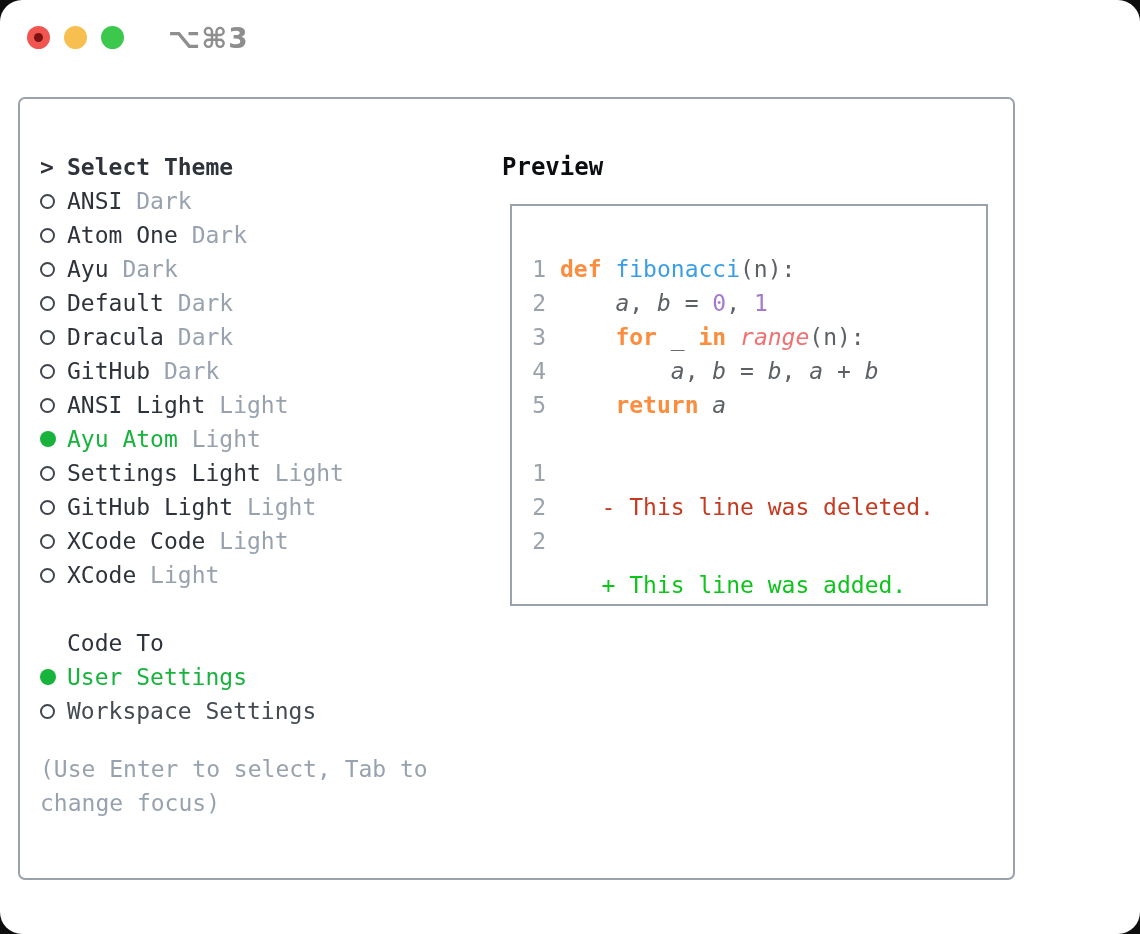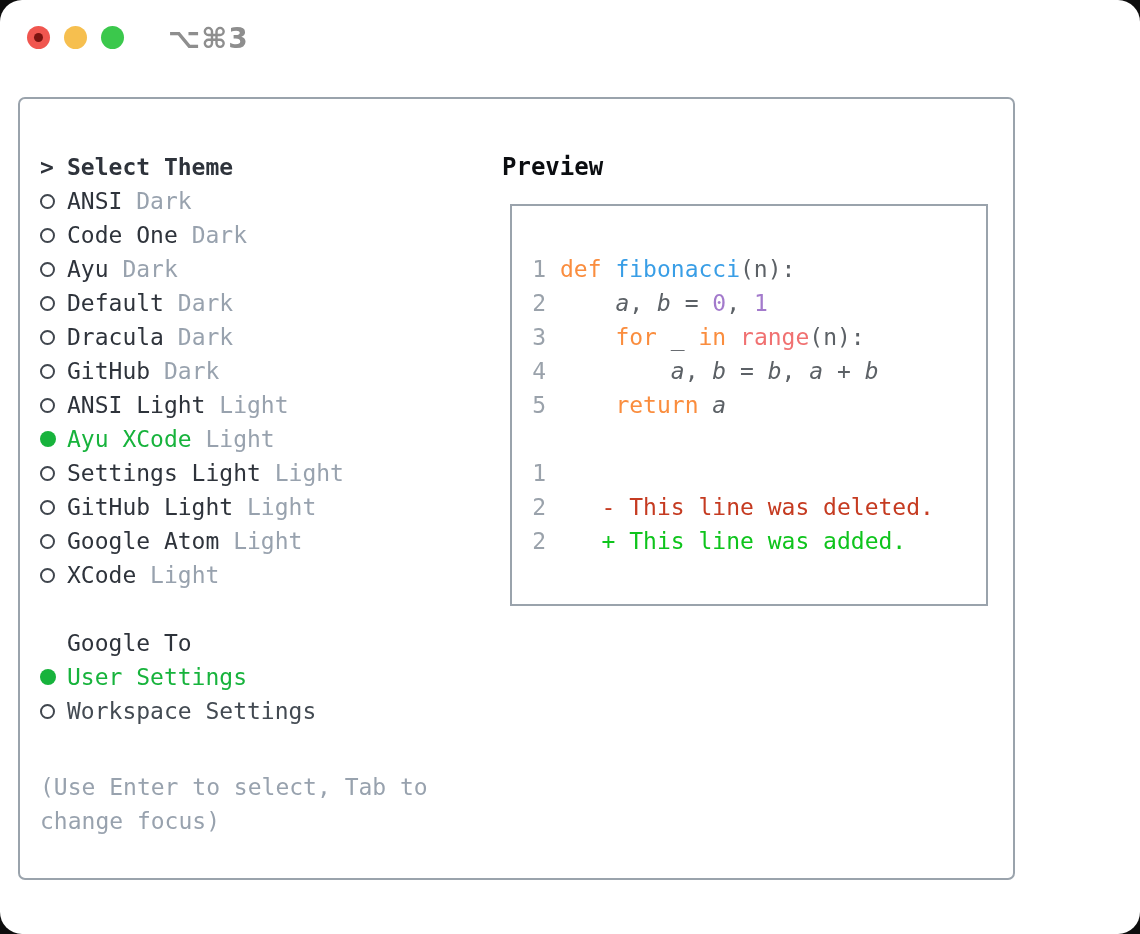--- a/index.html
+++ b/index.html
@@ -35,37 +35,37 @@
   .radio{display:inline-block;width:15px;height:15px;border-radius:50%;border:2px solid var(--radio-border);}
   .radio.sel{border:none;background:var(--select-green);width:16px;height:16px;}
   .hdr{font-weight:bold;}
   .item-label{color:var(--text-dark);}
   .item-label.sel{color:var(--select-green);}
   .variant{color:var(--text-muted);}
   .apply-section{margin-top:34px;}
   .apply-title{padding-left:27px;height:34px;line-height:34px;}
   .apply-label{color:var(--apply-unsel);}
   .apply-label.sel{color:var(--select-green);}
-  .hint{margin-top:42px;width:420px;color:var(--text-muted);line-height:34px;}
+  .hint{margin-top:24px;width:420px;color:var(--text-muted);line-height:34px;}
   
   .preview-title{position:absolute;left:482px;top:51px;height:34px;line-height:34px;
     font-size:24px;font-weight:bold;color:#0b0d10;}
   .preview-box{position:absolute;left:490px;top:105px;width:478px;height:402px;
     border:2px solid var(--box-border);padding:46px 0 0 20px;overflow:hidden;}
   .code-line{display:flex;height:34px;line-height:34px;font-size:23px;white-space:pre;}
   .ln{width:14px;text-align:right;margin-right:14px;color:var(--ln);flex:none;}
-  .seg-keyword{color:var(--kw);}
+  .seg-keyword{color:var(--kw);font-weight:bold;}
   .seg-function{color:var(--fn);}
-  .seg-builtin{color:var(--builtin);}
+  .seg-builtin{color:var(--builtin);font-style:italic;}
   .seg-number{color:var(--num);}
   .seg-plain{color:var(--plain);}
   .seg-variable{color:var(--plain);font-style:italic;}
   .seg-context{color:var(--ctx);}
   .seg-deleted{color:var(--del);text-align:center;}
-  .seg-added{color:var(--add);}
+  .seg-added{color:var(--add);margin-top:44px;}
 </style>
 </head>
 <body>
 
 <div class="window">
 
   <div class="titlebar">
     <span class="tl tl-red"></span>
     <span class="tl tl-yellow"></span>
     <span class="tl tl-green"></span>
@@ -75,35 +75,35 @@
   <div class="main-box">
 
     <div class="pane-left">
       <div class="row hdr">
         <span class="prompt">&gt;</span>
         <span>Select Theme</span>
       </div>
 
       <div id="theme-list">
           <div class="row"><span class="radio-slot"><span class="radio"></span></span><span class="item-label">ANSI</span><span class="variant"> Dark</span></div>
-          <div class="row"><span class="radio-slot"><span class="radio"></span></span><span class="item-label">Code One</span><span class="variant"> Dark</span></div>
+          <div class="row"><span class="radio-slot"><span class="radio"></span></span><span class="item-label">Atom One</span><span class="variant"> Dark</span></div>
           <div class="row"><span class="radio-slot"><span class="radio"></span></span><span class="item-label">Ayu</span><span class="variant"> Dark</span></div>
           <div class="row"><span class="radio-slot"><span class="radio"></span></span><span class="item-label">Default</span><span class="variant"> Dark</span></div>
           <div class="row"><span class="radio-slot"><span class="radio"></span></span><span class="item-label">Dracula</span><span class="variant"> Dark</span></div>
           <div class="row"><span class="radio-slot"><span class="radio"></span></span><span class="item-label">GitHub</span><span class="variant"> Dark</span></div>
           <div class="row"><span class="radio-slot"><span class="radio"></span></span><span class="item-label">ANSI Light</span><span class="variant"> Light</span></div>
-          <div class="row"><span class="radio-slot"><span class="radio sel"></span></span><span class="item-label sel">Ayu XCode</span><span class="variant"> Light</span></div>
+          <div class="row"><span class="radio-slot"><span class="radio sel"></span></span><span class="item-label sel">Ayu Atom</span><span class="variant"> Light</span></div>
           <div class="row"><span class="radio-slot"><span class="radio"></span></span><span class="item-label">Settings Light</span><span class="variant"> Light</span></div>
           <div class="row"><span class="radio-slot"><span class="radio"></span></span><span class="item-label">GitHub Light</span><span class="variant"> Light</span></div>
-          <div class="row"><span class="radio-slot"><span class="radio"></span></span><span class="item-label">Google Atom</span><span class="variant"> Light</span></div>
+          <div class="row"><span class="radio-slot"><span class="radio"></span></span><span class="item-label">XCode Code</span><span class="variant"> Light</span></div>
           <div class="row"><span class="radio-slot"><span class="radio"></span></span><span class="item-label">XCode</span><span class="variant"> Light</span></div>
         </div>
 
       <div class="apply-section">
-        <div class="apply-title">Google To</div>
+        <div class="apply-title">Code To</div>
         <div id="apply-list">
             <div class="row"><span class="radio-slot"><span class="radio sel"></span></span><span class="apply-label sel">User Settings</span></div>
             <div class="row"><span class="radio-slot"><span class="radio"></span></span><span class="apply-label">Workspace Settings</span></div>
           </div>
       </div>
 
       <div class="hint">(Use Enter to select, Tab to change focus)</div>
     </div>
 
     <div class="preview-title">Preview</div>

